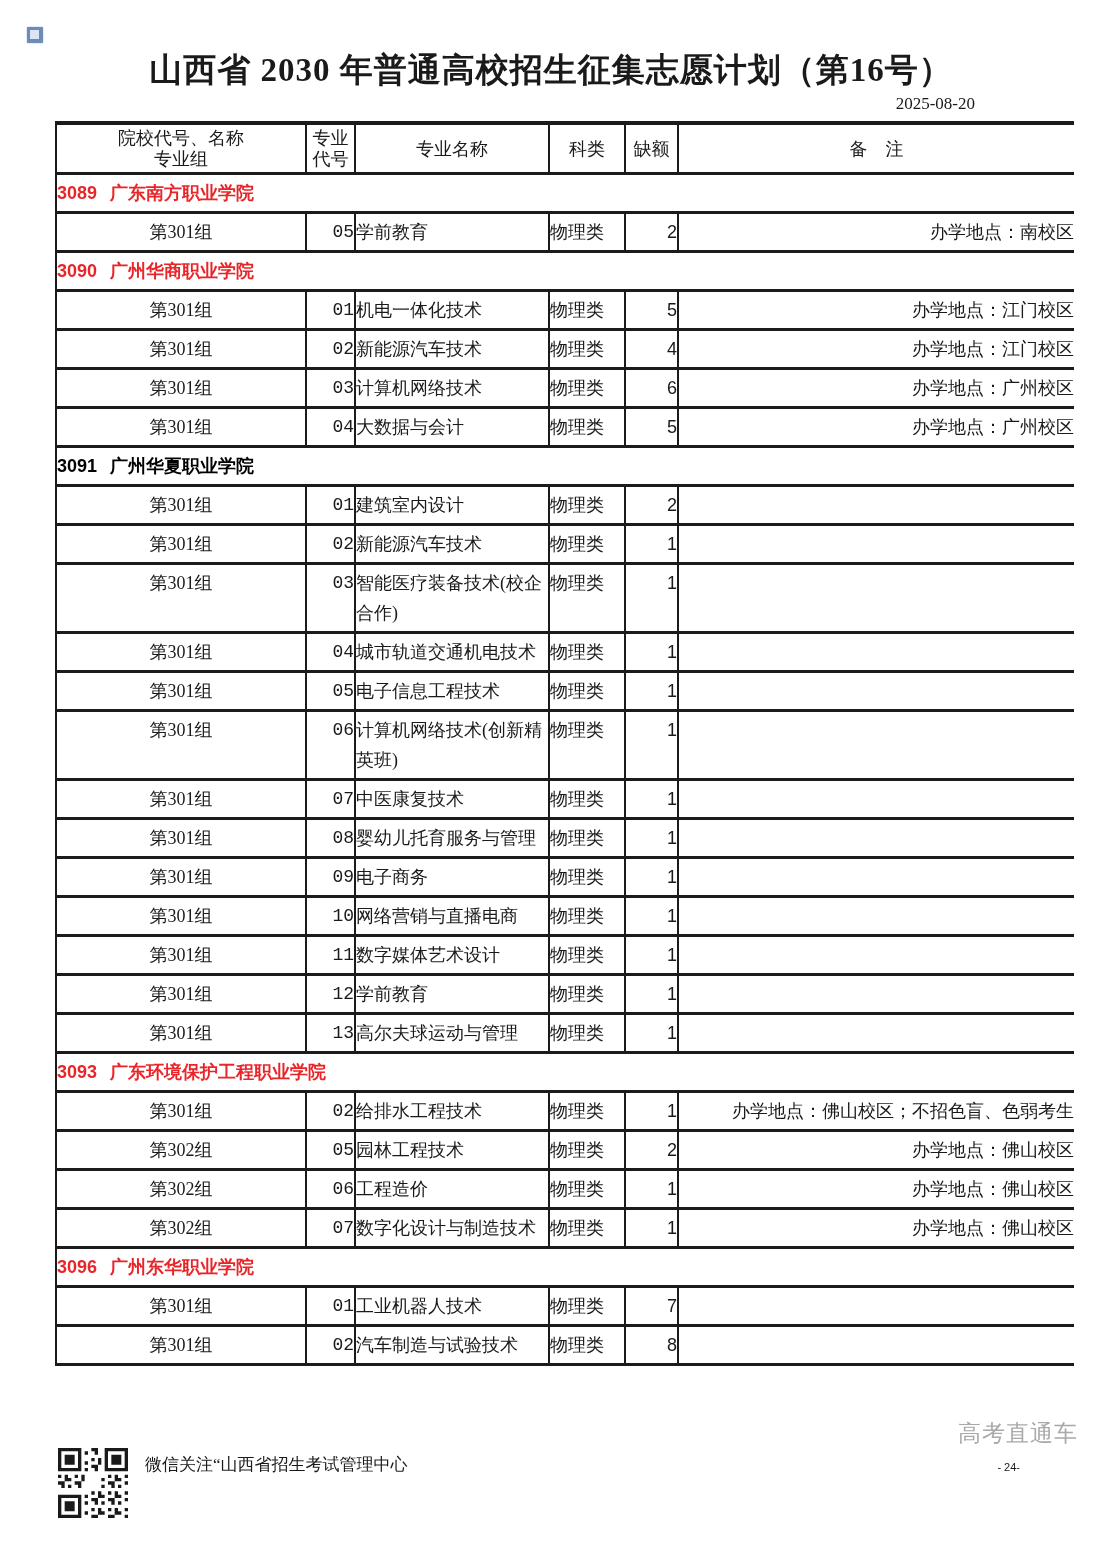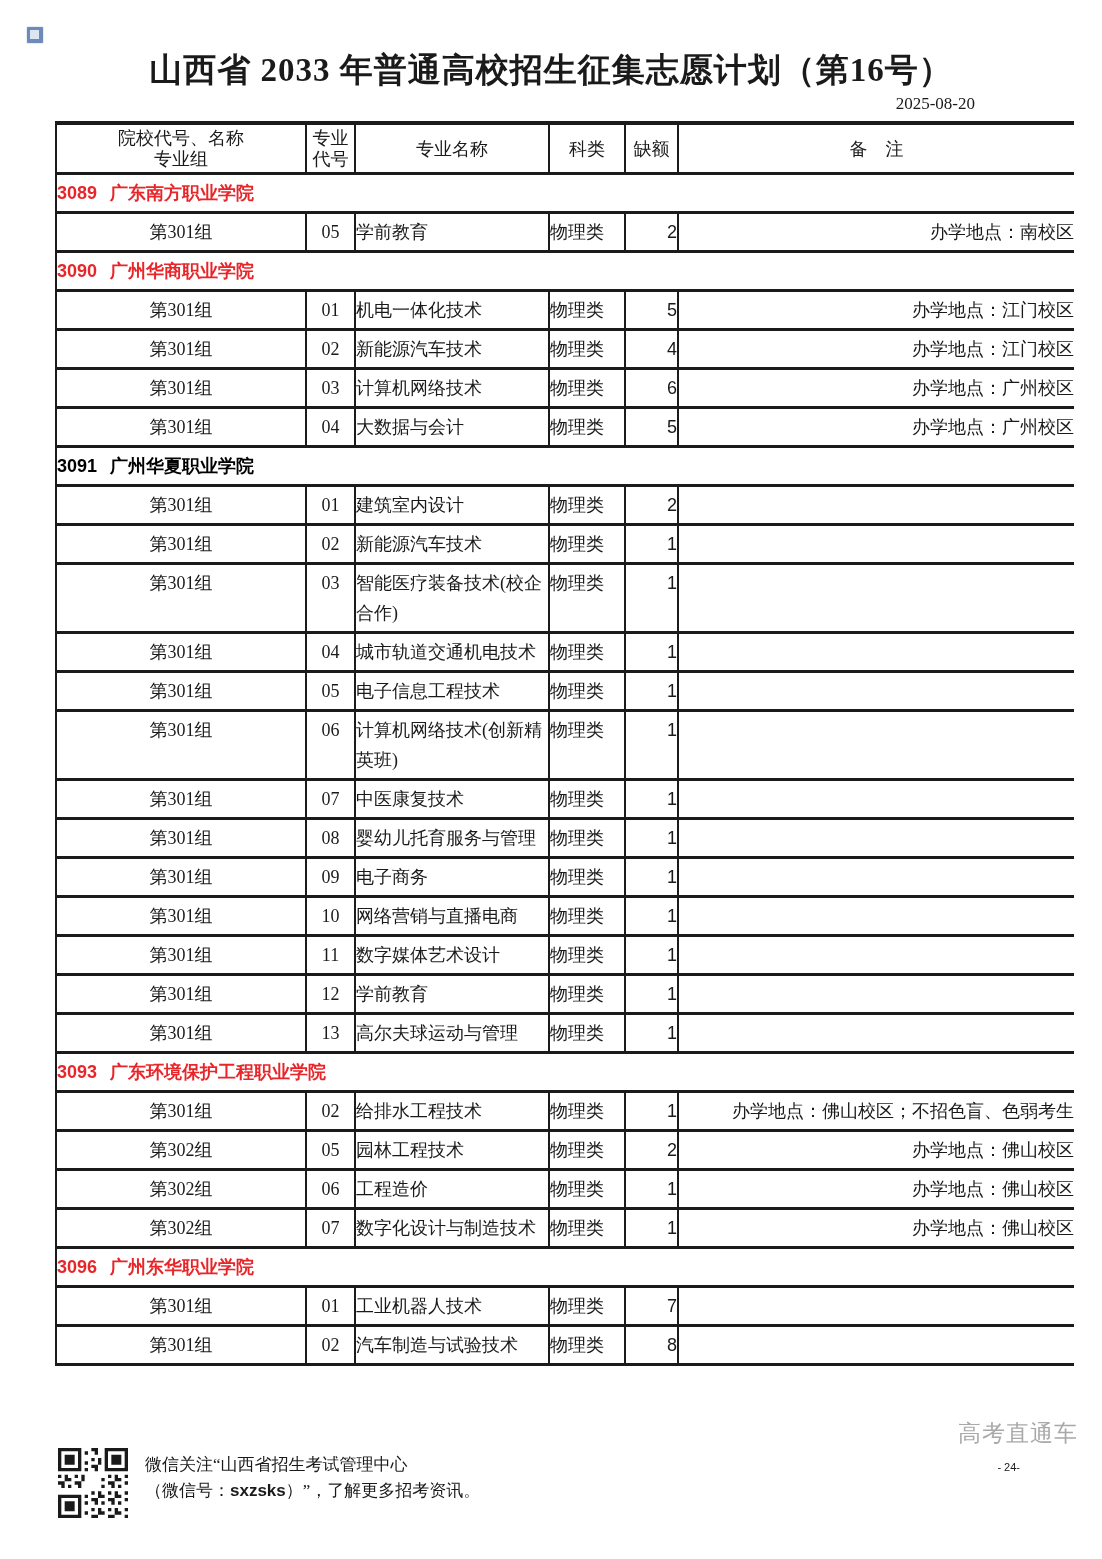--- a/index.html
+++ b/index.html
@@ -40,22 +40,22 @@
   }
   table.plan tbody td{
     border-bottom:3px solid #1b1b1b;
     border-left:2px solid #1b1b1b;
     vertical-align:top;
     padding:3px 0;
     font-size:18px;line-height:30px;
   }
   td.c-group{text-align:center;}
   td.c-code{
-    text-align:center;
-    font-family:Liberation Serif, serif;
+    text-align:right;
+    font-family:Liberation Mono, monospace;
     font-size:17px;
     margin-left:24px;
   }
   td.c-major{
     text-align:left;
     padding:3px 8px 3px 7px;
     word-break:break-all;
     line-break:anywhere;
   }
   td.c-cat{text-align:left;}
@@ -118,21 +118,21 @@
     font-family:"Liberation Sans","DejaVu Sans",sans-serif;
     letter-spacing:1px;
     white-space:nowrap;
   }
 </style>
 </head>
 <body>
 
 <div class="page">
 
-  <div class="title">山西省 2033 年普通高校招生征集志愿计划（第16号）</div>
+  <div class="title">山西省 2030 年普通高校招生征集志愿计划（第16号）</div>
 
   <div class="date">2025-08-20</div>
 
   <table class="plan">
     <colgroup>
       <col style="width:250px">
         <col style="width:49px">
         <col style="width:194px">
       <col style="width:76px">
         <col style="width:53px">
@@ -365,20 +365,19 @@
       </tbody>
   </table>
 
   <svg class="footer-qr" viewBox="0 0 21 21" xmlns="http://www.w3.org/2000/svg">
       <path d="M0 8h1v1h-1zM0 10h1v1h-1zM1 10h1v1h-1zM1 11h1v1h-1zM2 8h1v1h-1zM2 9h1v1h-1zM3 9h1v1h-1zM3 11h1v1h-1zM5 8h1v1h-1zM5 10h1v1h-1zM6 10h1v1h-1zM6 11h1v1h-1zM7 8h1v1h-1zM7 9h1v1h-1zM8 1h1v1h-1zM8 4h1v1h-1zM8 6h1v1h-1zM8 14h1v1h-1zM8 16h1v1h-1zM8 19h1v1h-1zM10 0h1v1h-1zM10 3h1v1h-1zM10 5h1v1h-1zM10 13h1v1h-1zM10 15h1v1h-1zM10 18h1v1h-1zM10 20h1v1h-1zM11 0h1v1h-1zM11 1h1v1h-1zM11 5h1v1h-1zM11 6h1v1h-1zM11 15h1v1h-1zM11 16h1v1h-1zM11 20h1v1h-1zM12 3h1v1h-1zM12 4h1v1h-1zM12 13h1v1h-1zM12 14h1v1h-1zM12 18h1v1h-1zM12 19h1v1h-1zM13 9h1v1h-1zM13 11h1v1h-1zM13 14h1v1h-1zM13 16h1v1h-1zM13 19h1v1h-1zM15 8h1v1h-1zM15 10h1v1h-1zM15 13h1v1h-1zM15 15h1v1h-1zM15 18h1v1h-1zM15 20h1v1h-1zM16 10h1v1h-1zM16 11h1v1h-1zM16 15h1v1h-1zM16 16h1v1h-1zM16 20h1v1h-1zM17 8h1v1h-1zM17 9h1v1h-1zM17 13h1v1h-1zM17 14h1v1h-1zM17 18h1v1h-1zM17 19h1v1h-1zM18 9h1v1h-1zM18 11h1v1h-1zM18 14h1v1h-1zM18 16h1v1h-1zM18 19h1v1h-1zM20 8h1v1h-1zM20 10h1v1h-1zM20 13h1v1h-1zM20 15h1v1h-1zM20 18h1v1h-1zM20 20h1v1h-1zM0 0h7v7h-7z M1 1h5v5h-5z M2 2h3v3h-3zM14 0h7v7h-7z M15 1h5v5h-5z M16 2h3v3h-3zM0 14h7v7h-7z M1 15h5v5h-5z M2 16h3v3h-3z" fill="#1a1a1a" fill-rule="evenodd"></path>
     </svg>
   <div class="qr-logo"></div>
 
   <div class="footer-text">
     <div>微信关注“山西省招生考试管理中心</div>
-    <div><span>（微信号：</span><span class="wechat-id">sxzsks</span><span>）”，了解更多招考资讯。</span></div>
   </div>
 
   <div class="page-number">- 24-</div>
 
   <div class="watermark">高考直通车</div>
 
 </div>
 
 </body></html>

